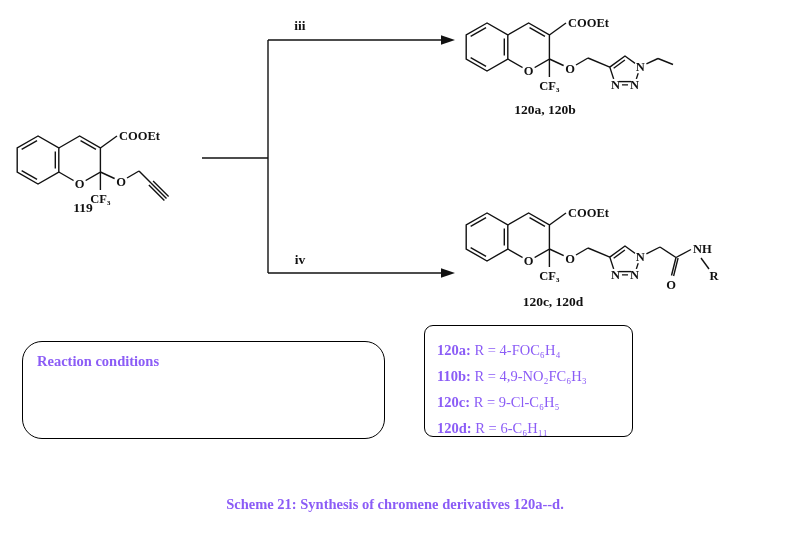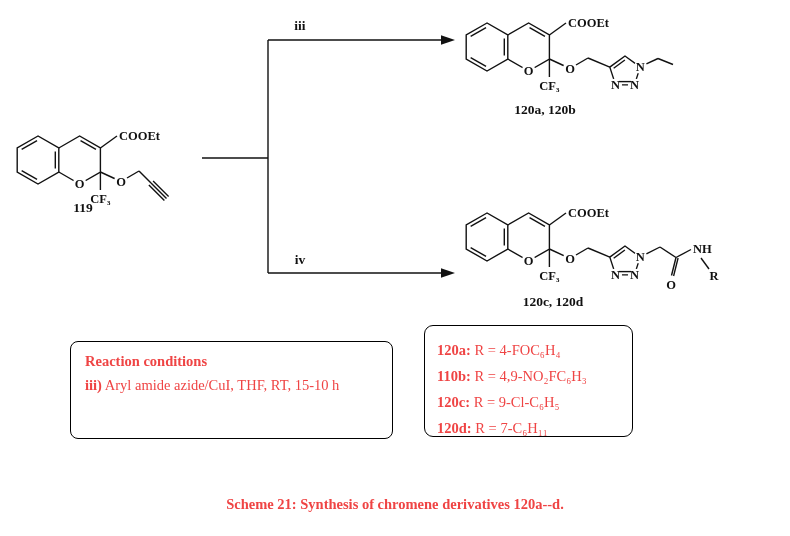--- a/index.html
+++ b/index.html
@@ -1,24 +1,24 @@
 <!DOCTYPE html>
 <html><head>
 <meta charset="utf-8">
 <style>
   html,body{margin:0;padding:0;background:#fff;}
   #page{position:relative;width:790px;height:536px;background:#fff;
-        font-family:"Liberation Serif","DejaVu Serif",serif;color:#ef4444;overflow:hidden;}
+        font-family:"Liberation Serif","DejaVu Serif",serif;color:#8b5cf6;overflow:hidden;}
   svg{position:absolute;left:0;top:0;}
   .atom{font-family:"Liberation Serif","DejaVu Serif",serif;font-size:12.5px;font-weight:bold;fill:#111;text-anchor:middle;}
   .atom.start{text-anchor:start;}
   .cmpd{font-family:"Liberation Serif","DejaVu Serif",serif;font-size:13.5px;font-weight:bold;fill:#111;text-anchor:middle;}
   .stepL{font-family:"Liberation Serif","DejaVu Serif",serif;font-size:13.5px;font-weight:bold;fill:#111;text-anchor:middle;}
   .box{position:absolute;border:1.6px solid #000;background:#fff;box-sizing:border-box;}
-  .conditions{left:22px;top:341px;width:323px;height:98px;border-radius:8px;padding:7px 12px 0 14px;margin-left:48px;}
+  .conditions{left:22px;top:341px;width:363px;height:98px;border-radius:20px;padding:7px 12px 0 14px;}
   .rgroups{left:424px;top:325px;width:209px;height:112px;border-radius:9px;padding:11px 10px 0 12px;}
   .box-title{font-weight:bold;font-size:14.5px;line-height:24px;}
   .cond-line{font-size:14.5px;line-height:25px;}
   .cond-line b{font-weight:bold;}
   .rg-line{font-size:14.5px;line-height:26px;}
   .rg-line b{font-weight:bold;}
   #caption{position:absolute;left:0;top:496px;width:790px;text-align:center;
            font-size:14.5px;font-weight:bold;}
 </style>
 </head>
@@ -119,25 +119,24 @@
       <text class="atom" x="640.2" y="261">N</text>
       <text class="atom start" x="693" y="253">NH</text>
       <text class="atom" x="714" y="280">R</text>
       <text class="atom" x="671" y="289">O</text>
       <text class="cmpd" x="553" y="306">120c, 120d</text>
     </g>
   </svg>
 
   <div class="box conditions">
     <div class="box-title">Reaction conditions</div>
-    <div class="cond-line"><b>iii)</b><span> Aryl amide azide/CuI, THF, RT, 15-10 h</span></div>
   </div>
 
   <div class="box rgroups">
     <div class="rg-line"><b>120a:</b><span> R = 4-FOC₆H₄</span></div>
     <div class="rg-line"><b>110b:</b><span> R = 4,9-NO₂FC₆H₃</span></div>
     <div class="rg-line"><b>120c:</b><span> R = 9-Cl-C₆H₅</span></div>
-    <div class="rg-line"><b>120d:</b><span> R = 7-C₆H₁₁</span></div>
+    <div class="rg-line"><b>120d:</b><span> R = 6-C₆H₁₁</span></div>
   </div>
 
   <div id="caption">Scheme 21: Synthesis of chromene derivatives 120a--d.</div>
 
 </div>
 
 </body></html>

